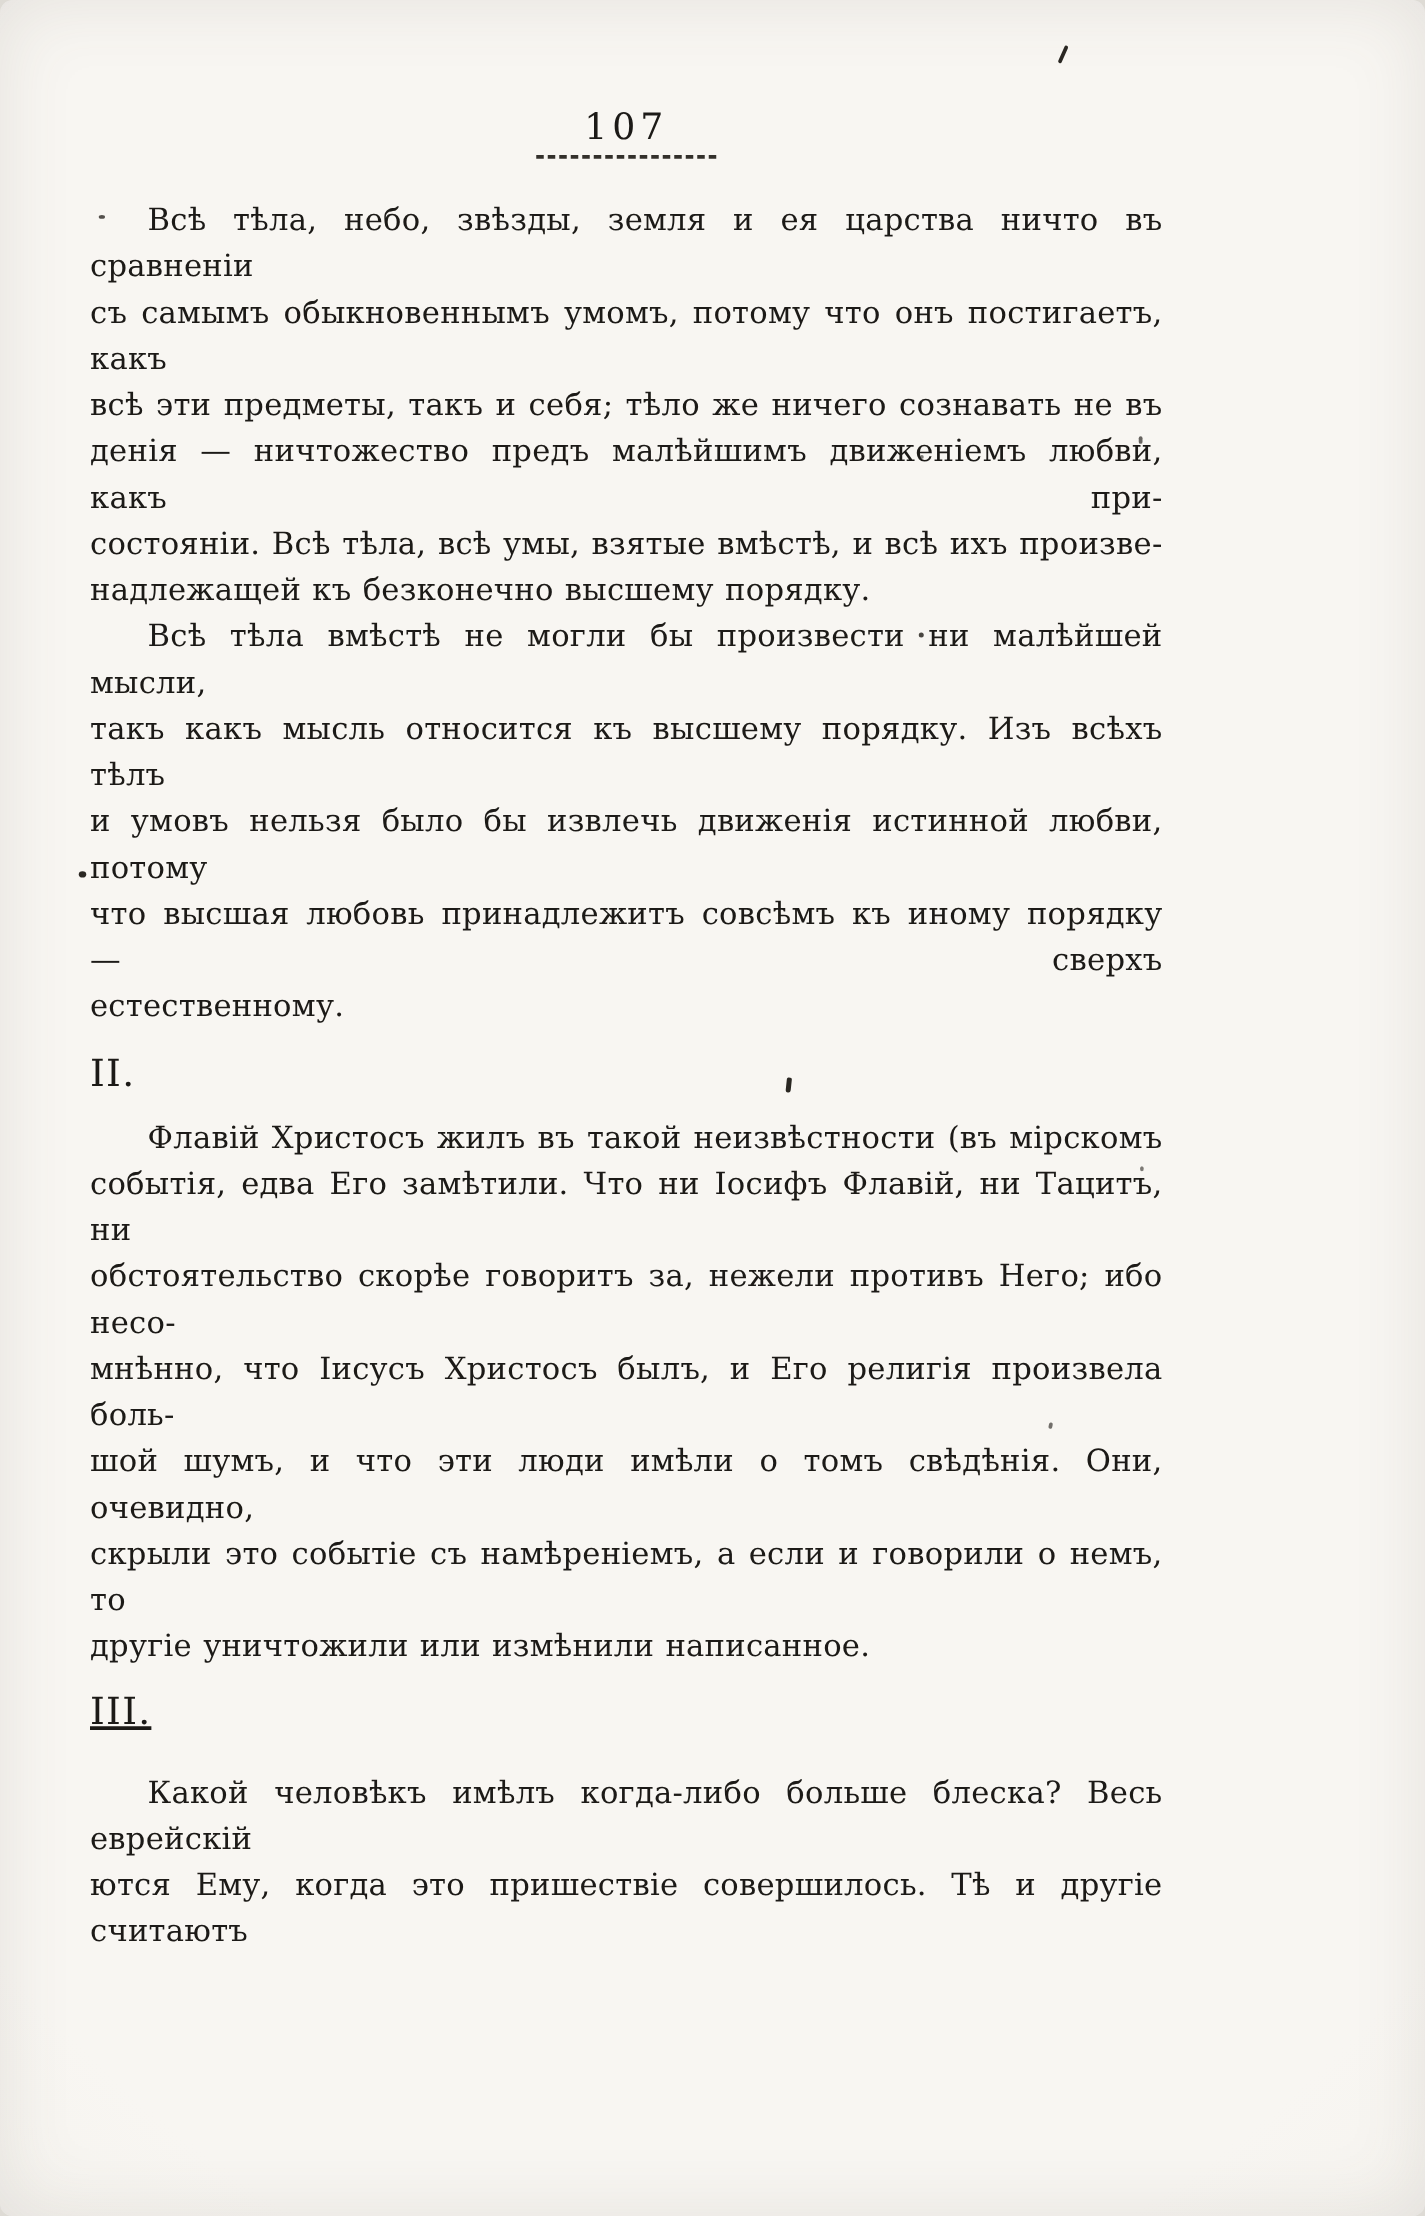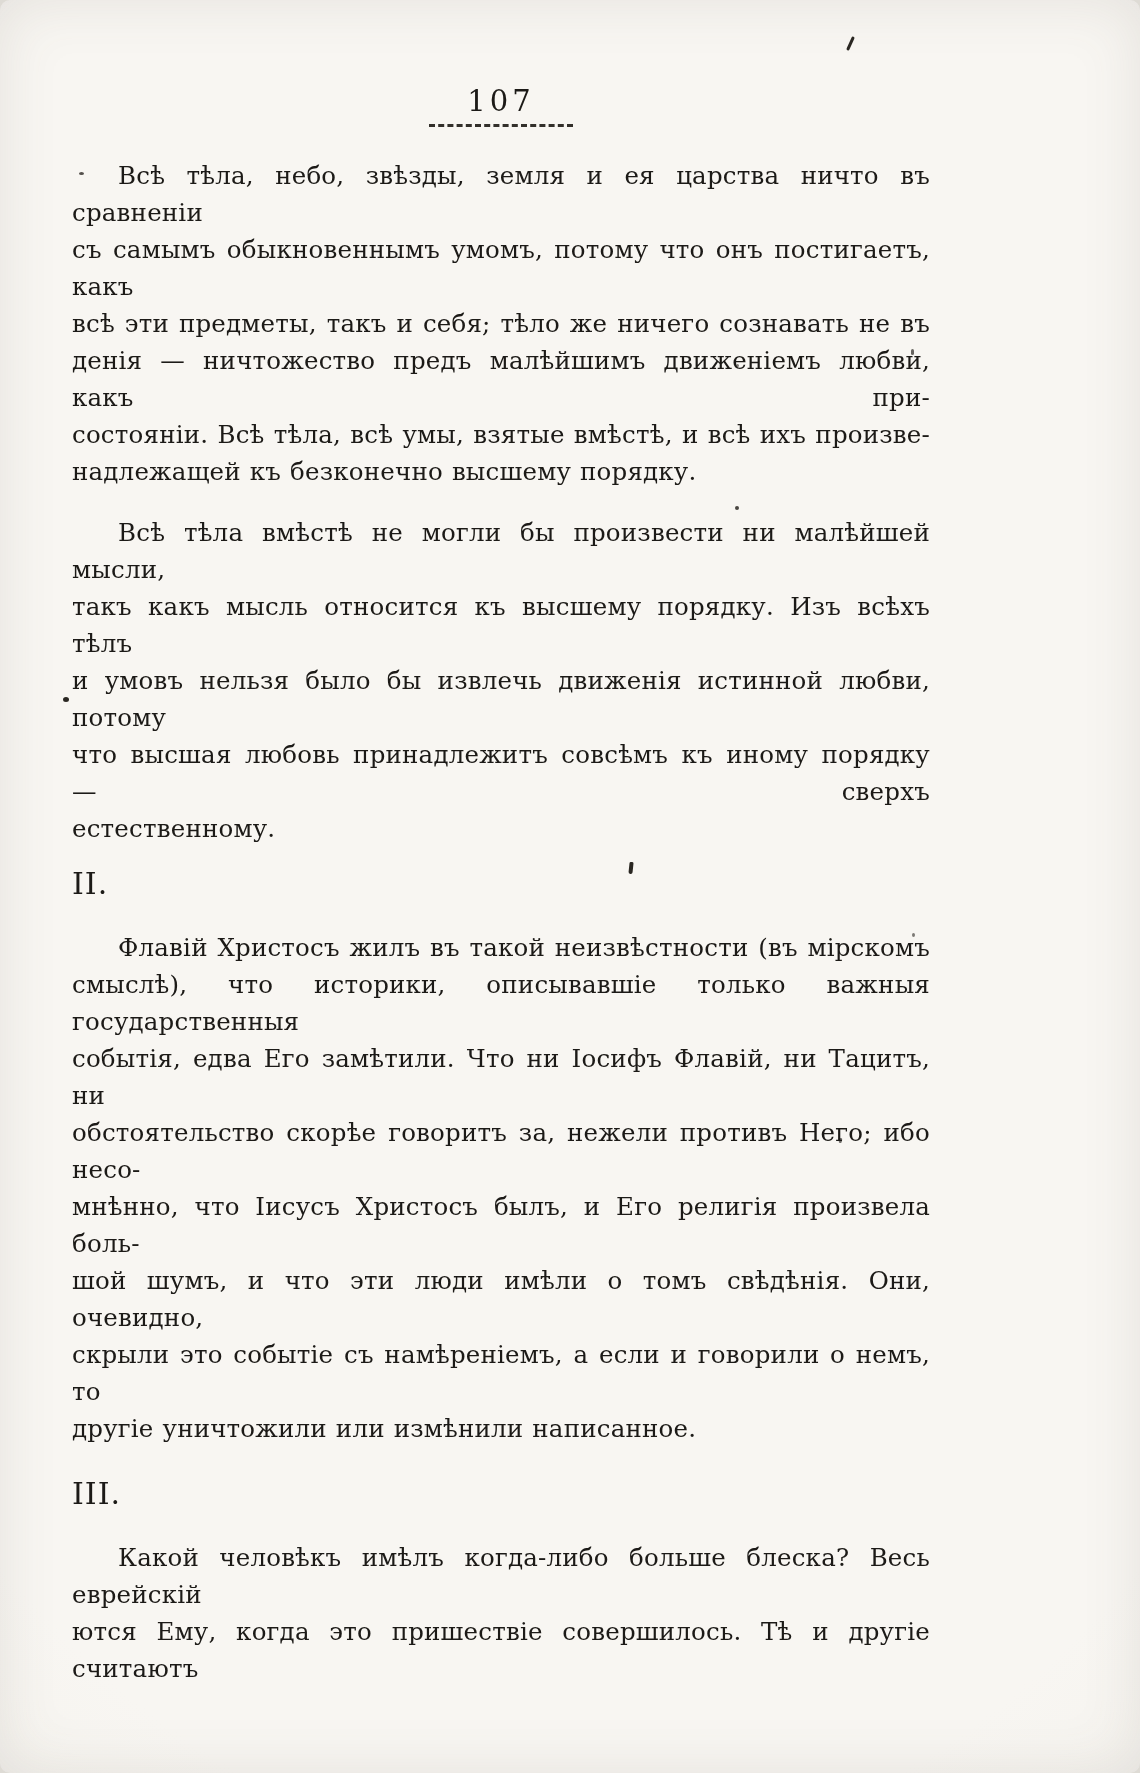--- a/index.html
+++ b/index.html
@@ -40,30 +40,30 @@
   .paragraph { margin: 0; }
   .line {
     font-size: 24.5px;
     line-height: 37px;
     text-align: justify;
     text-align-last: justify;
     white-space: normal;
     word-spacing: 1px;
     letter-spacing: 0.2px;
   }
-  .line.first { text-indent: 46px; margin-top: 24px; }
+  .line.first { text-indent: 46px; }
   .line.last  { text-align-last: left; }
   .section-heading {
     margin: 16px 0 10px 0;
     font-size: 30px;
     font-weight: normal;
     letter-spacing: 1px;
     line-height: 42px;
   }
-  .section-heading.big-gap { margin: 26px 0 24px 0; }
+  .section-heading.big-gap { margin: 14px 0 24px 0; text-decoration: underline; }
   
   .artifact { position: absolute; background: #2a2722; pointer-events: none; }
   .a-slash   { left: 849px; top: 36px;  width: 3px;  height: 15px; transform: rotate(24deg); border-radius: 2px; }
   .a-dot1    { left: 79px;  top: 172px; width: 5px;  height: 3px;  border-radius: 50%; opacity: .8; }
   .a-dot2    { left: 63px;  top: 697px; width: 6px;  height: 5px;  border-radius: 50%; }
   .a-comma   { left: 629px; top: 862px; width: 4px;  height: 12px; border-radius: 2px 2px 3px 3px; transform: rotate(6deg); }
   .a-tick1   { left: 735px; top: 506px; width: 4px;  height: 4px;  border-radius: 50%; opacity: .85; }
   .a-tick2   { left: 911px; top: 349px; width: 3px;  height: 6px;  border-radius: 2px; opacity: .7; }
   .a-tick3   { left: 912px; top: 933px; width: 3px;  height: 4px;  border-radius: 50%; opacity: .6; }
   .a-dot3    { left: 736px; top: 364px; width: 3px;  height: 3px;  border-radius: 50%; opacity: .6; }
@@ -99,21 +99,20 @@
       <div class="paragraph">
         <div class="line first">Всѣ тѣла вмѣстѣ не могли бы произвести ни малѣйшей мысли,</div>
         <div class="line">такъ какъ мысль относится къ высшему порядку. Изъ всѣхъ тѣлъ</div>
         <div class="line">и умовъ нельзя было бы извлечь движенія истинной любви, потому</div>
         <div class="line">что высшая любовь принадлежитъ совсѣмъ къ иному порядку — сверхъ</div>
         <div class="line last">естественному.</div>
       </div>
       <h2 class="section-heading">II.</h2>
       <div class="paragraph">
         <div class="line first">Флавій Христосъ жилъ въ такой неизвѣстности (въ мірскомъ</div>
-        <div class="line">смыслѣ), что историки, описывавшіе только важныя государственныя</div>
         <div class="line">событія, едва Его замѣтили. Что ни Іосифъ Флавій, ни Тацитъ, ни</div>
         <div class="line">обстоятельство скорѣе говоритъ за, нежели противъ Него; ибо несо-</div>
         <div class="line">мнѣнно, что Іисусъ Христосъ былъ, и Его религія произвела боль-</div>
         <div class="line">шой шумъ, и что эти люди имѣли о томъ свѣдѣнія. Они, очевидно,</div>
         <div class="line">скрыли это событіе съ намѣреніемъ, а если и говорили о немъ, то</div>
         <div class="line last">другіе уничтожили или измѣнили написанное.</div>
       </div>
       <h2 class="section-heading big-gap">III.</h2>
       <div class="paragraph">
         <div class="line first">Какой человѣкъ имѣлъ когда-либо больше блеска? Весь еврейскій</div>

